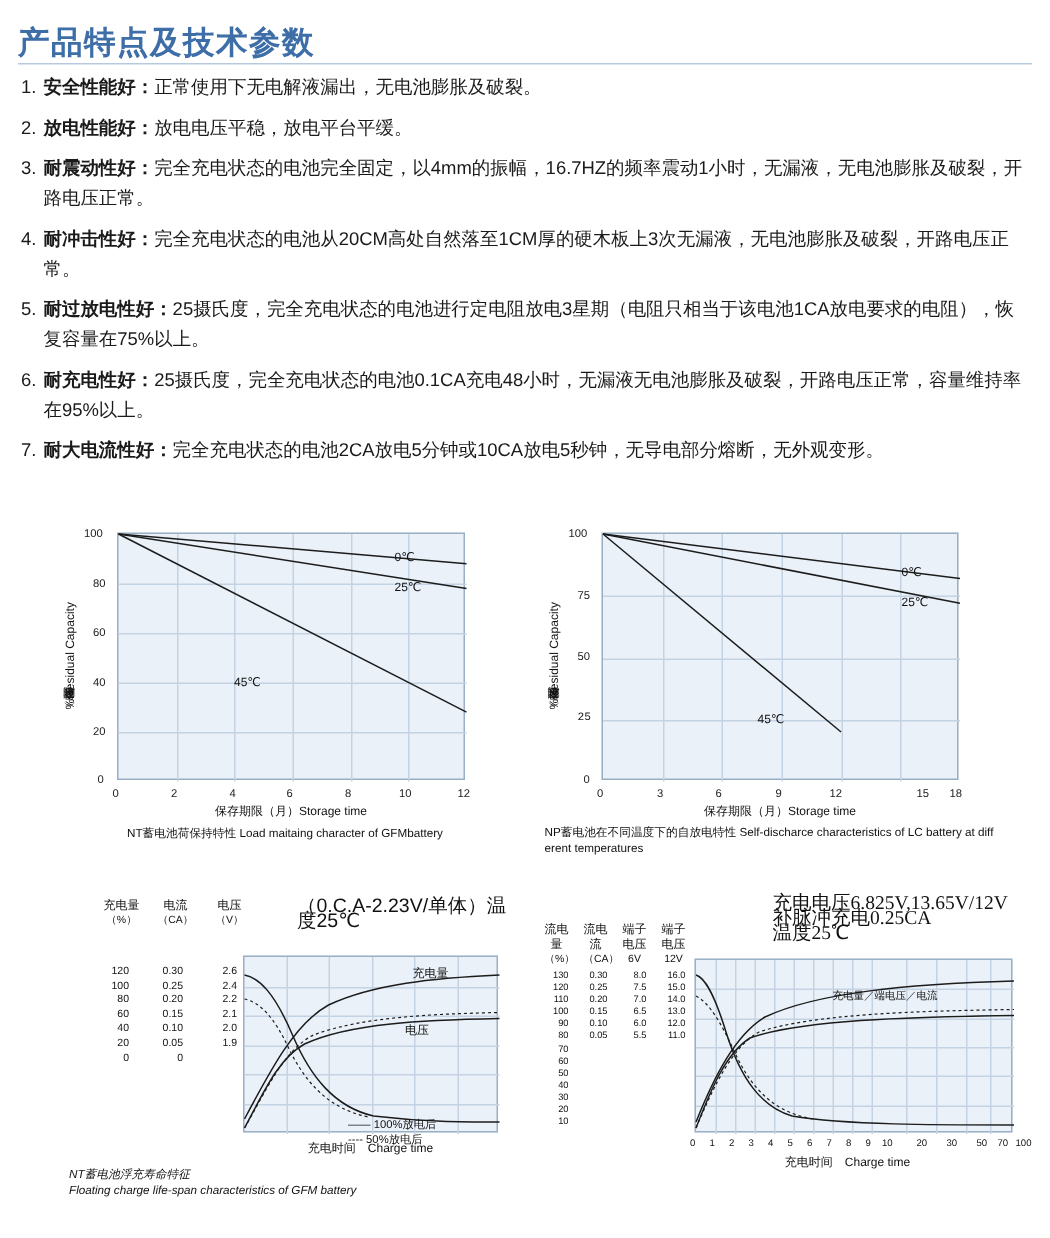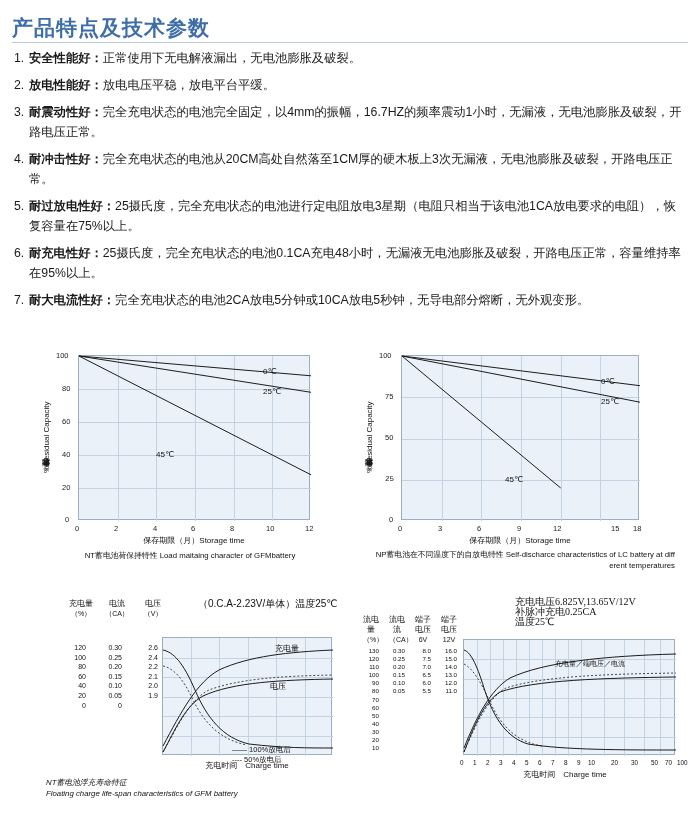--- a/index.html
+++ b/index.html
@@ -44,21 +44,21 @@
     position:absolute;font-size:8px;color:#111;
     writing-mode:vertical-rl;transform:rotate(180deg);
     text-align:center;white-space:nowrap;
   }
   .caption{
     position:absolute;font-size:7.8px;line-height:11px;color:#111;
     text-align:center;
   }
   .caption.left{text-align:left;}
   .series-label{position:absolute;font-size:8px;color:#111;}
-  .note{position:absolute;font-size:10px;line-height:10px;color:#111;}
+  .note{position:absolute;font-size:13px;line-height:10px;color:#111;}
   .lbl-sm{position:absolute;font-size:7px;color:#111;}
   svg{position:absolute;left:0;top:0;overflow:visible;}
 
   
   .colhead{
     position:absolute;font-size:8px;line-height:10px;text-align:center;
     color:#111;width:26px;
   }
   .colhead .u{font-size:7px;}
   .vscale{position:absolute;font-size:7px;line-height:9.6px;text-align:right;color:#111;}
@@ -185,21 +185,21 @@
     <div class="axis-tick" style="left:162px;top:179px;">9</div>
     <div class="axis-tick" style="left:198px;top:179px;">12</div>
     <div class="axis-tick" style="left:238px;top:179px;margin-left:18px;">15</div>
     <div class="axis-tick" style="left:278px;top:179px;">18</div>
 
     <div class="series-label" style="left:246px;top:32px;">0℃</div>
     <div class="series-label" style="left:246px;top:52px;">25℃</div>
     <div class="series-label" style="left:150px;top:130px;">45℃</div>
 
     <div class="axis-title-x" style="left:46px;top:190px;width:238px;">保存期限（月）Storage time</div>
-    <div class="caption left" style="left:8px;top:204px;width:312px;text-align:right;">
+    <div class="caption left" style="left:8px;top:204px;width:312px;">
       <span>NP蓄电池在不同温度下的自放电特性</span>
       <span>Self-discharce characteristics of LC battery at diff erent temperatures</span>
     </div>
   </div>
 
   <div class="chart-box" style="left:20px;top:595px;width:320px;height:215px;">
 
     <div class="colhead" style="left:48px;top:4px;">
       <div>充电量</div>
       <div class="u">（%）</div>

